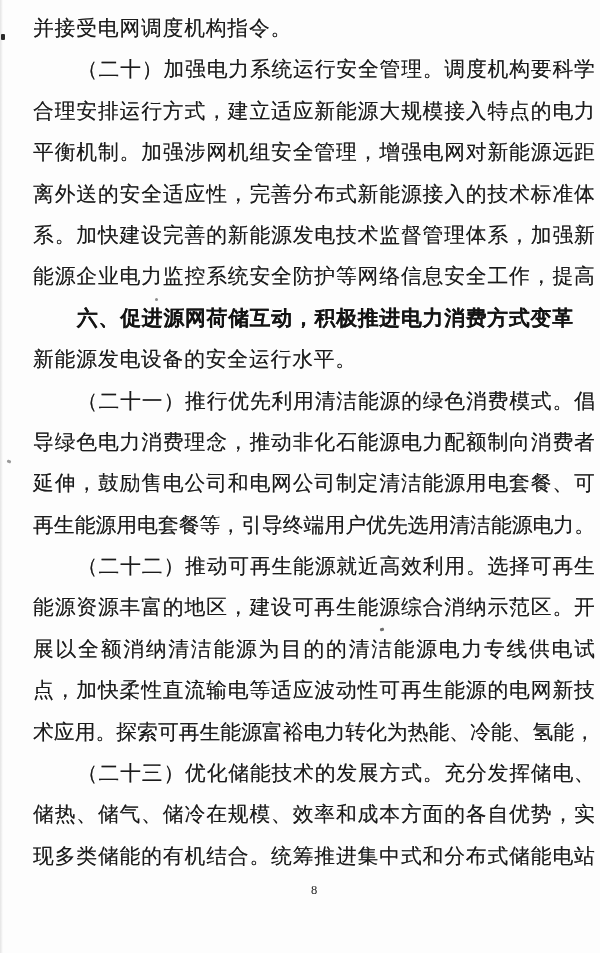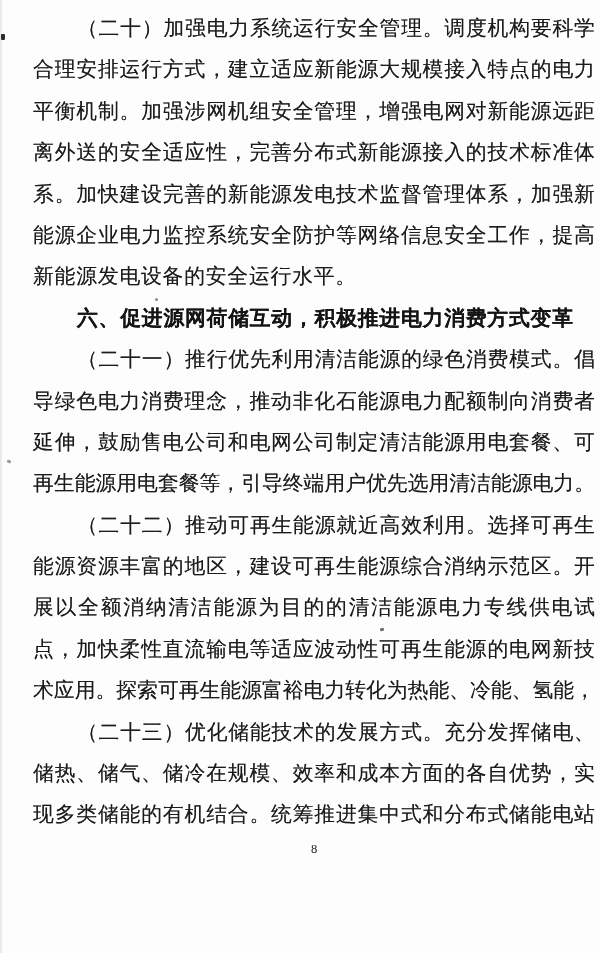--- a/index.html
+++ b/index.html
@@ -80,20 +80,21 @@
     width: 3px; height: 953px;
     background: linear-gradient(to right, rgba(0,0,0,0.10), rgba(0,0,0,0));
   }
 </style>
 </head>
 <body>
 
 <div class="page">
   <div class="edge-shade"></div>
   <div class="textbody" id="textbody">
+      <div class="line">并接受电网调度机构指令。</div>
       <div class="line j indent">
         <span>（</span>
         <span>二</span>
         <span>十</span>
         <span>）</span>
         <span>加</span>
         <span>强</span>
         <span>电</span>
         <span>力</span>
         <span>系</span>
@@ -246,22 +247,22 @@
         <span>信</span>
         <span>息</span>
         <span>安</span>
         <span>全</span>
         <span>工</span>
         <span>作</span>
         <span>，</span>
         <span>提</span>
         <span>高</span>
       </div>
+      <div class="line indent bold">六、促进源网荷储互动，积极推进电力消费方式变革</div>
       <div class="line">新能源发电设备的安全运行水平。</div>
-      <div class="line indent bold">六、促进源网荷储互动，积极推进电力消费方式变革</div>
       <div class="line j indent">
         <span>（</span>
         <span>二</span>
         <span>十</span>
         <span>一</span>
         <span>）</span>
         <span>推</span>
         <span>行</span>
         <span>优</span>
         <span>先</span>

